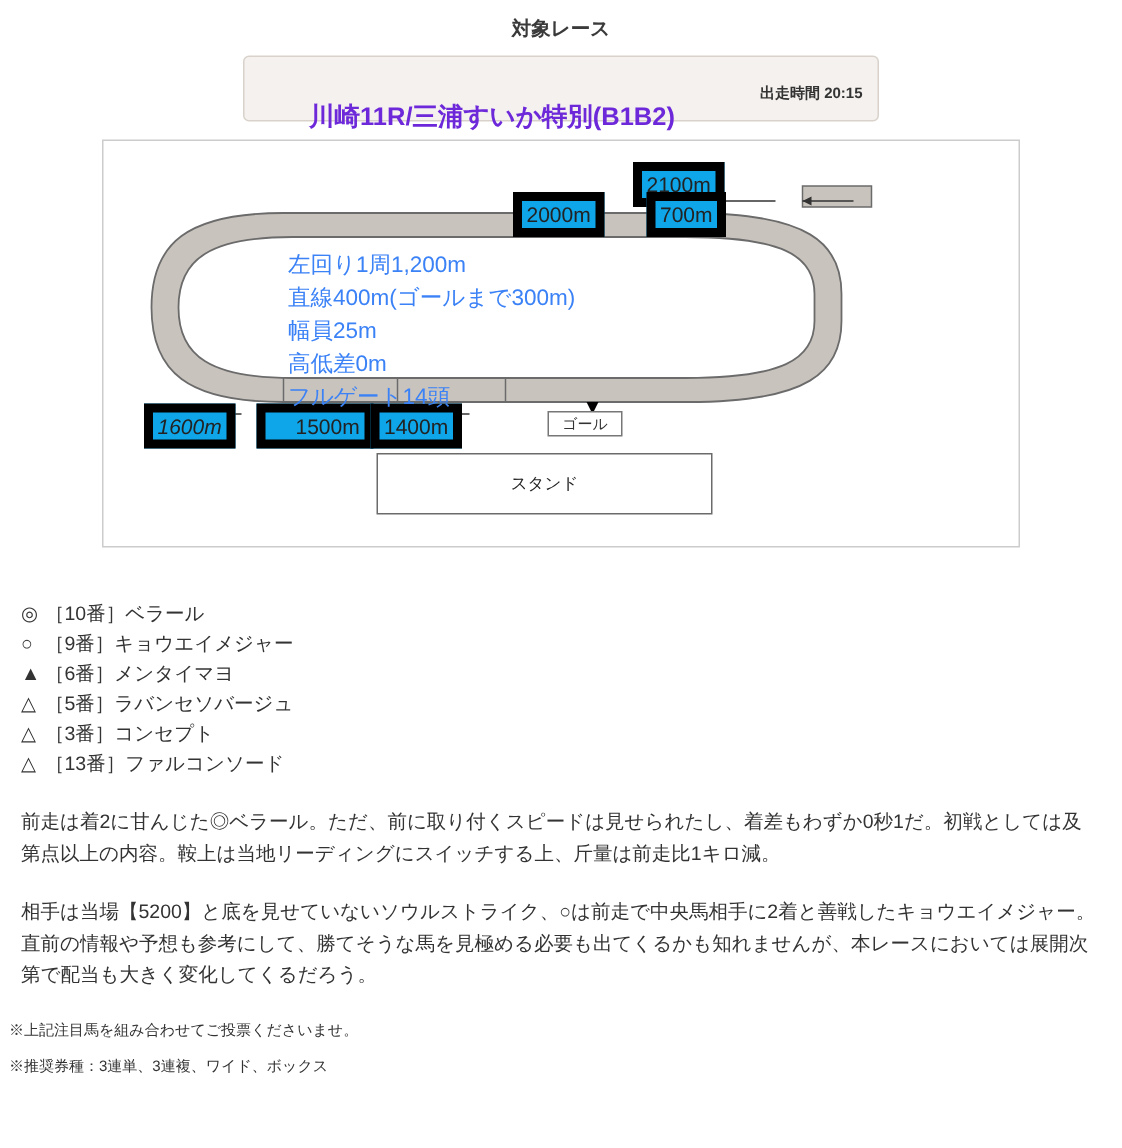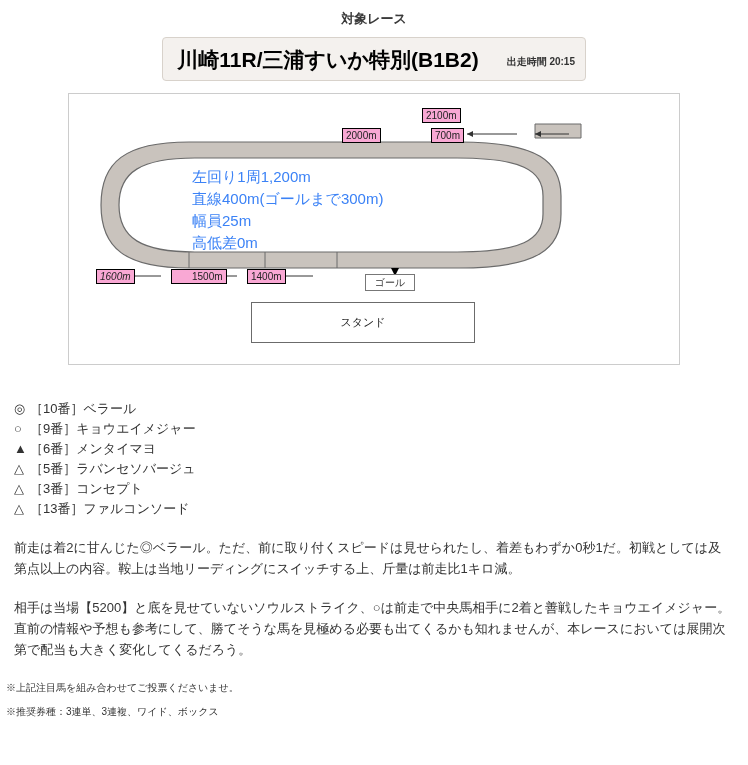--- a/index.html
+++ b/index.html
@@ -29,26 +29,26 @@
     position: relative;
     width: 424px;
     margin: 9px auto 0 auto;
     background: #f4f1ee;
     border: 1px solid #d8d2cb;
     border-radius: 4px;
     height: 44px;
   }
   .race-title {
     position: absolute;
-    left: 0; top: 8px;
+    left: 0; top: 28px;
     width: 330px;
     text-align: center;
-    font-size: 21px;
+    font-size: 17px;
     font-weight: bold;
-    color: #000000;
+    color: #6d28d9;
     letter-spacing: 0px;
   }
   .race-time {
     position: absolute;
     right: 10px; top: 17px;
     font-size: 10px;
     font-weight: bold;
     color: #333;
     white-space: nowrap;
   }
@@ -67,25 +67,25 @@
     position: absolute;
     left: 123px; top: 72px;
     font-size: 15px;
     line-height: 22px;
     color: #3b82f6;
     white-space: nowrap;
   }
 
   .dist-label {
     position: absolute;
-    font-size: 10px;
+    font-size: 14px;
     color: #222;
-    background: #f9a8d4;
+    background: #0ea5e9;
     padding: 1px 3px 1px 3px;
-    border: 1px solid #000000;
+    border: 6px solid #000000;
     white-space: nowrap;
   }
   .stand-box {
     position: absolute;
     left: 182px; top: 208px;
     width: 224px; height: 41px;
     border: 1px solid #6b6b6b;
     background: #ffffff;
     font-size: 11px;
     color: #222;
@@ -189,20 +189,21 @@
     <div class="dist-label" style="left:102px; top:175px;padding-left:20px;">1500m</div>
     <div class="dist-label" style="left:178px; top:175px;">1400m</div>
 
     <div class="goal-box">ゴール</div>
 
     <div class="course-info">
       <div>左回り1周1,200m</div>
       <div>直線400m(ゴールまで300m)</div>
       <div>幅員25m</div>
       <div>高低差0m</div>
+      <div>フルゲート14頭</div>
     </div>
 
     <div class="stand-box">スタンド</div>
   </div>
 
   <div class="picks">
     <div class="pick-row">
       <span class="mark">◎</span><span>［10番］ベラール</span>
     </div>
     <div class="pick-row">

